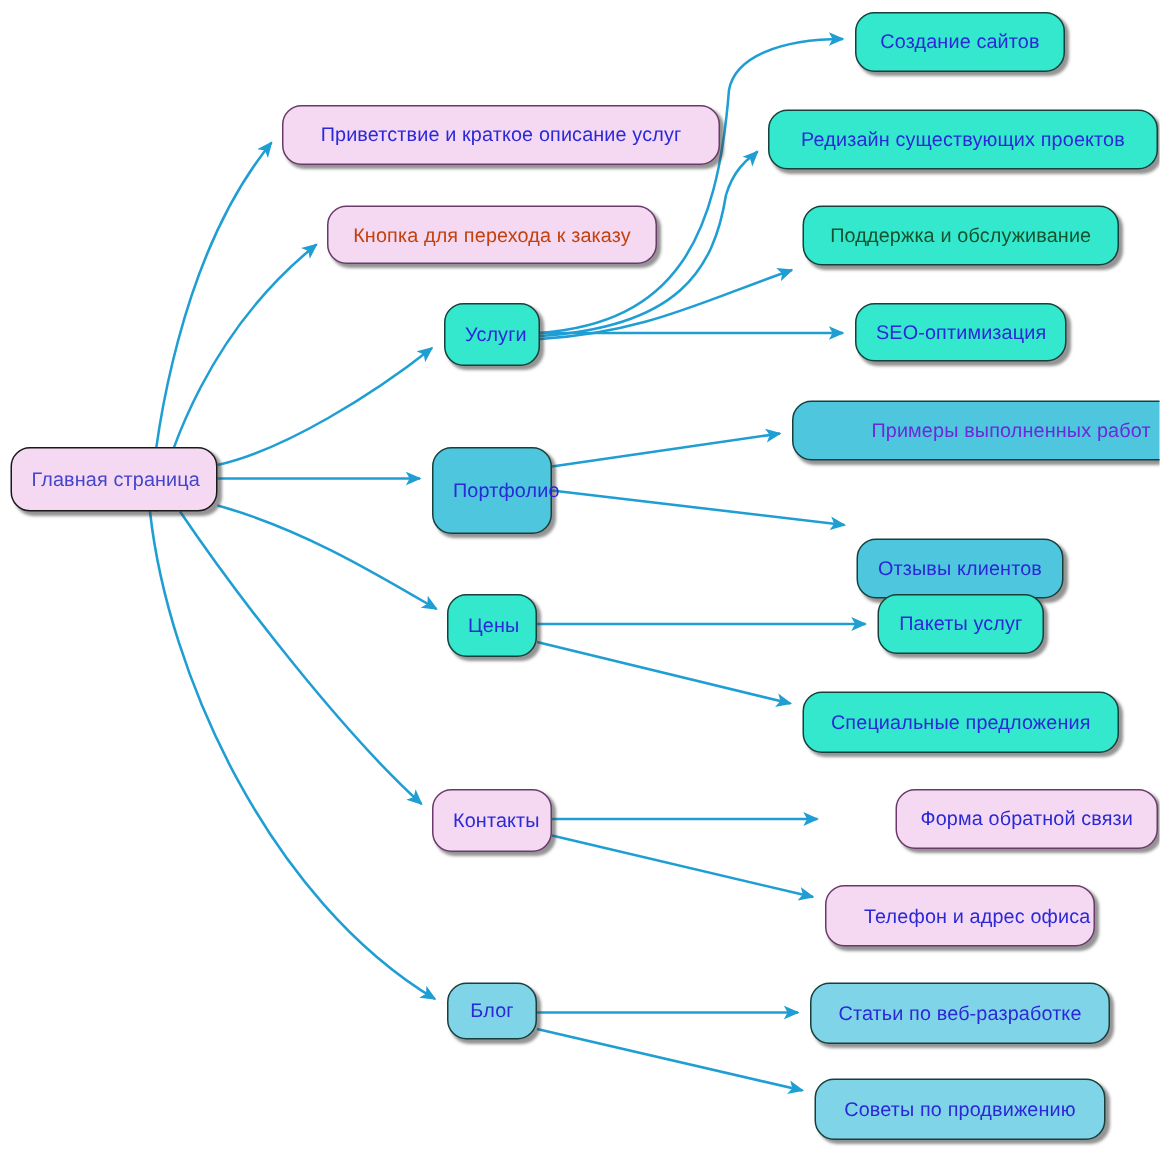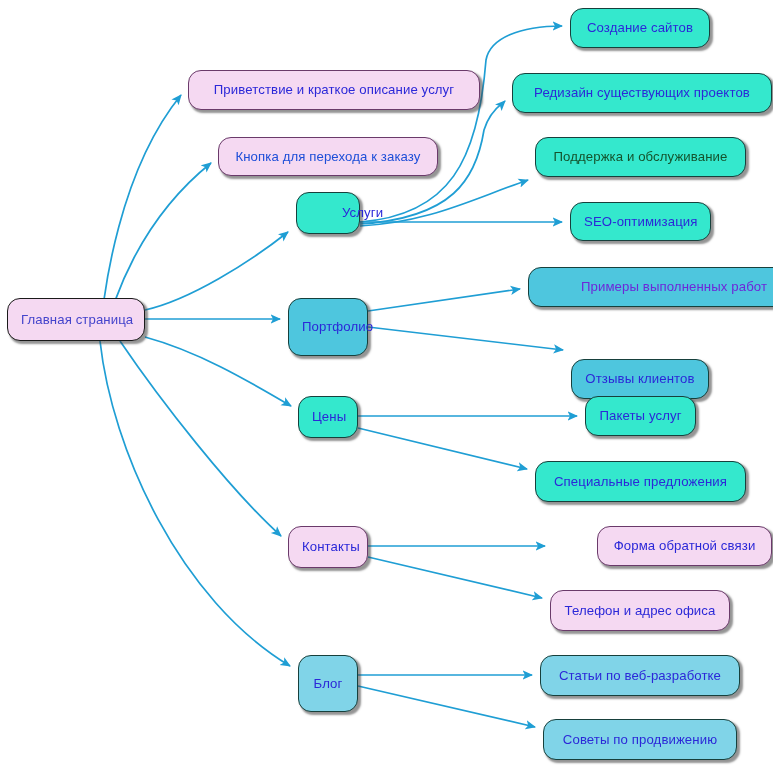--- a/index.html
+++ b/index.html
@@ -82,36 +82,36 @@
         <path d="M 358 686 L 535 727" fill="none" stroke="#1f9ed4" stroke-width="1.7" marker-end="url(#arrow)"></path>
       </g>
   </svg>
   <div id="nodes">
       <div class="node center" style="left: 7px; top: 298px; width: 138px; height: 43px; background: rgb(245, 217, 242); border-color: rgb(26, 26, 26); color: rgb(68, 68, 204);">
         <span class="label">Главная страница</span>
       </div>
       <div class="node center" style="left: 188px; top: 70px; width: 292px; height: 40px; background: rgb(245, 217, 242); border-color: rgb(106, 58, 106); color: rgb(43, 40, 216);">
         <span class="label">Приветствие и краткое описание услуг</span>
       </div>
-      <div class="node center" style="left: 218px; top: 137px; width: 220px; height: 39px; background: rgb(245, 217, 242); border-color: rgb(106, 58, 106); color: #1d4ed8;">
+      <div class="node center" style="left: 218px; top: 137px; width: 220px; height: 39px; background: rgb(245, 217, 242); border-color: rgb(106, 58, 106); color: #c2410c;">
         <span class="label">Кнопка для перехода к заказу</span>
       </div>
-      <div class="node center" style="left: 296px; top: 192px; width: 64px; height: 42px; background: rgb(52, 232, 205); border-color: rgb(23, 64, 60); color: rgb(43, 40, 216); padding-left: 32px;">
+      <div class="node center" style="left: 296px; top: 202px; width: 64px; height: 42px; background: rgb(52, 232, 205); border-color: rgb(23, 64, 60); color: rgb(43, 40, 216);">
         <span class="label">Услуги</span>
       </div>
       <div class="node center" style="left: 288px; top: 298px; width: 80px; height: 58px; background: rgb(78, 198, 222); border-color: rgb(23, 64, 60); color: rgb(43, 40, 216);">
         <span class="label">Портфолио</span>
       </div>
       <div class="node center" style="left: 298px; top: 396px; width: 60px; height: 42px; background: rgb(52, 232, 205); border-color: rgb(23, 64, 60); color: rgb(43, 40, 216);">
         <span class="label">Цены</span>
       </div>
       <div class="node center" style="left: 288px; top: 526px; width: 80px; height: 42px; background: rgb(245, 217, 242); border-color: rgb(106, 58, 106); color: rgb(43, 40, 216);">
         <span class="label">Контакты</span>
       </div>
-      <div class="node center" style="left: 298px; top: 655px; width: 60px; height: 57px; background: rgb(128, 212, 232); border-color: rgb(23, 64, 60); color: rgb(43, 40, 216);">
+      <div class="node center" style="left: 298px; top: 655px; width: 60px; height: 38px; background: rgb(128, 212, 232); border-color: rgb(23, 64, 60); color: rgb(43, 40, 216);">
         <span class="label">Блог</span>
       </div>
       <div class="node center" style="left: 570px; top: 8px; width: 140px; height: 40px; background: rgb(52, 232, 205); border-color: rgb(23, 64, 60); color: rgb(43, 40, 216);">
         <span class="label">Создание сайтов</span>
       </div>
       <div class="node center" style="left: 512px; top: 73px; width: 260px; height: 40px; background: rgb(52, 232, 205); border-color: rgb(23, 64, 60); color: rgb(43, 40, 216);">
         <span class="label">Редизайн существующих проектов</span>
       </div>
       <div class="node center" style="left: 535px; top: 137px; width: 211px; height: 40px; background: rgb(52, 232, 205); border-color: rgb(23, 64, 60); color: #14532d;">
         <span class="label">Поддержка и обслуживание</span>
@@ -127,21 +127,21 @@
       </div>
       <div class="node center" style="left: 585px; top: 396px; width: 111px; height: 40px; background: rgb(52, 232, 205); border-color: rgb(23, 64, 60); color: rgb(43, 40, 216);">
         <span class="label">Пакеты услуг</span>
       </div>
       <div class="node center" style="left: 535px; top: 461px; width: 211px; height: 41px; background: rgb(52, 232, 205); border-color: rgb(23, 64, 60); color: rgb(43, 40, 216);">
         <span class="label">Специальные предложения</span>
       </div>
       <div class="node center" style="left: 553px; top: 526px; width: 175px; height: 40px; background: rgb(245, 217, 242); border-color: rgb(106, 58, 106); color: rgb(43, 40, 216); margin-left: 44px;">
         <span class="label">Форма обратной связи</span>
       </div>
-      <div class="node center" style="left: 550px; top: 590px; width: 180px; height: 41px; background: rgb(245, 217, 242); border-color: rgb(106, 58, 106); color: rgb(43, 40, 216);">
+      <div class="node center" style="left: 550px; top: 590px; width: 180px; height: 41px; background: rgb(245, 217, 242); border-color: rgb(106, 58, 106); color: rgb(43, 40, 216); padding-left: 12px;">
         <span class="label">Телефон и адрес офиса</span>
       </div>
       <div class="node center" style="left: 540px; top: 655px; width: 200px; height: 41px; background: rgb(128, 212, 232); border-color: rgb(23, 64, 60); color: rgb(43, 40, 216);">
         <span class="label">Статьи по веб-разработке</span>
       </div>
       <div class="node center" style="left: 543px; top: 719px; width: 194px; height: 41px; background: rgb(128, 212, 232); border-color: rgb(23, 64, 60); color: rgb(43, 40, 216);">
         <span class="label">Советы по продвижению</span>
       </div>
     </div>
 </div>

